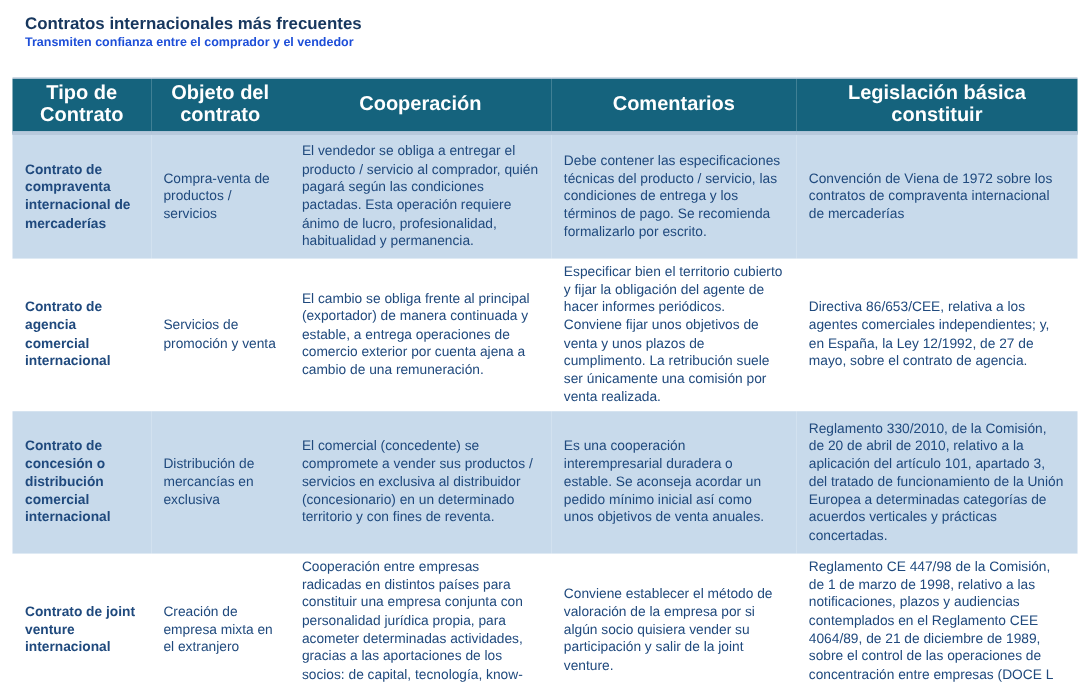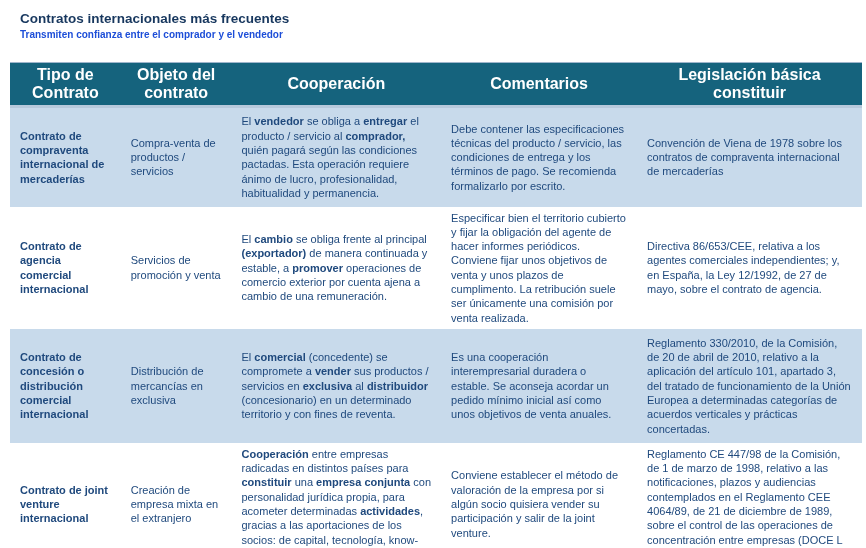--- a/index.html
+++ b/index.html
@@ -50,21 +50,21 @@
   tbody tr:nth-child(1){height:100px;}
   tbody tr:nth-child(2){height:112px;}
   tbody tr:nth-child(3){height:114px;}
   tbody tr:nth-child(4){height:122px;}
   td.col-tipo{font-weight:bold;}
   col.c-tipo{width:13%;}
   col.c-objeto{width:13%;}
   col.c-def{width:24.6%;}
   col.c-com{width:23%;}
   col.c-leg{width:26.4%;}
-  b{font-weight:bold;}
+  b{font-weight:normal;}
 </style>
 </head>
 <body>
 
 <div class="page">
   <div class="top">
     <div class="titles">
       <h1>Contratos internacionales más frecuentes</h1>
       <h2>Transmiten confianza entre el comprador y el vendedor</h2>
     </div>
@@ -86,26 +86,26 @@
           <th>Comentarios</th>
           <th>Legislación básica constituir</th>
         </tr>
     </thead>
     <tbody id="body-rows">
         <tr>
           <td class="col-tipo">Contrato de compraventa internacional de mercaderías</td>
           <td>Compra-venta de productos / servicios</td>
           <td>El <b>vendedor</b> se obliga a <b>entregar</b> el producto / servicio al <b>comprador,</b> quién pagará según las condiciones pactadas. Esta operación requiere ánimo de lucro, profesionalidad, habitualidad y permanencia.</td>
           <td>Debe contener las especificaciones técnicas del producto / servicio, las condiciones de entrega y los términos de pago. Se recomienda formalizarlo por escrito.</td>
-          <td>Convención de Viena de 1978 sobre los contratos de compraventa internacional de mercaderías</td>
+          <td>Convención de Viena de 1972 sobre los contratos de compraventa internacional de mercaderías</td>
         </tr>
         <tr>
           <td class="col-tipo">Contrato de agencia comercial internacional</td>
           <td>Servicios de promoción y venta</td>
-          <td>El <b>cambio</b> se obliga frente al principal <b>(exportador)</b> de manera continuada y estable, a <b>promover</b> operaciones de comercio exterior por cuenta ajena a cambio de una remuneración.</td>
+          <td>El <b>cambio</b> se obliga frente al principal <b>(exportador)</b> de manera continuada y estable, a <b>entrega</b> operaciones de comercio exterior por cuenta ajena a cambio de una remuneración.</td>
           <td>Especificar bien el territorio cubierto y fijar la obligación del agente de hacer informes periódicos. Conviene fijar unos objetivos de venta y unos plazos de cumplimento. La retribución suele ser únicamente una comisión por venta realizada.</td>
           <td>Directiva 86/653/CEE, relativa a los agentes comerciales independientes; y, en España, la Ley 12/1992, de 27 de mayo, sobre el contrato de agencia.</td>
         </tr>
         <tr>
           <td class="col-tipo">Contrato de concesión o distribución comercial internacional</td>
           <td>Distribución de mercancías en exclusiva</td>
           <td>El <b>comercial</b> (concedente) se compromete a <b>vender</b> sus productos / servicios en <b>exclusiva</b> al <b>distribuidor</b> (concesionario) en un determinado territorio y con fines de reventa.</td>
           <td>Es una cooperación interempresarial duradera o estable. Se aconseja acordar un pedido mínimo inicial así como unos objetivos de venta anuales.</td>
           <td>Reglamento 330/2010, de la Comisión, de 20 de abril de 2010, relativo a la aplicación del artículo 101, apartado 3, del tratado de funcionamiento de la Unión Europea a determinadas categorías de acuerdos verticales y prácticas concertadas.</td>
         </tr>

